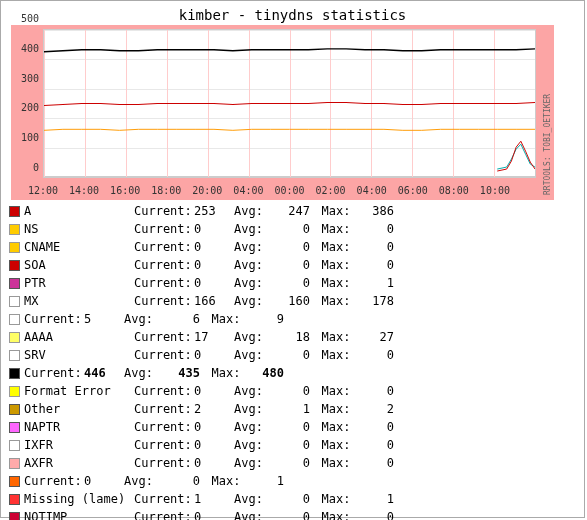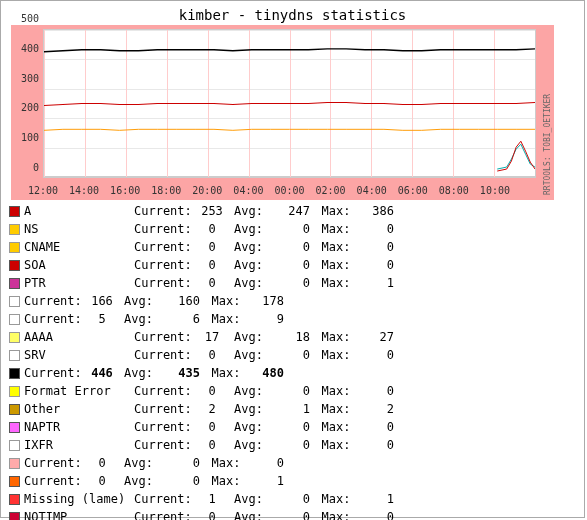--- a/index.html
+++ b/index.html
@@ -121,21 +121,21 @@
     .legend-name {
       width: 110px;
       flex-shrink: 0;
     }
     .legend-label {
       width: 60px;
       flex-shrink: 0;
     }
     .legend-val {
       width: 36px;
-      text-align: center;
+      text-align: left;
       flex-shrink: 0;
     }
     .legend-label2 {
       width: 40px;
       flex-shrink: 0;
       margin-left: 4px;
     }
     .legend-val2 {
       width: 36px;
       text-align: right;
@@ -272,20 +272,21 @@
         <span class="legend-name">PTR</span>
         <span class="legend-label">Current:</span>
         <span class="legend-val">0</span>
         <span class="legend-label2">Avg:</span>
         <span class="legend-val2">0</span>
         <span class="legend-label3">Max:</span>
         <span class="legend-val3">1</span>
       </div>
       <div class="legend-row">
         <span class="color-box" style="background: rgb(255, 255, 255); border: 1px solid rgb(153, 153, 153);"></span>
+        <span class="legend-name">MX</span>
         <span class="legend-label">Current:</span>
         <span class="legend-val">166</span>
         <span class="legend-label2">Avg:</span>
         <span class="legend-val2">160</span>
         <span class="legend-label3">Max:</span>
         <span class="legend-val3">178</span>
       </div>
       <div class="legend-row">
         <span class="color-box" style="background: rgb(255, 255, 255); border: 1px solid rgb(153, 153, 153);"></span>
         <span class="legend-label">Current:</span>
@@ -359,20 +360,21 @@
         <span class="legend-name">IXFR</span>
         <span class="legend-label">Current:</span>
         <span class="legend-val">0</span>
         <span class="legend-label2">Avg:</span>
         <span class="legend-val2">0</span>
         <span class="legend-label3">Max:</span>
         <span class="legend-val3">0</span>
       </div>
       <div class="legend-row">
         <span class="color-box" style="background: rgb(255, 170, 170); border: 1px solid rgb(153, 153, 153);"></span>
+        <span class="legend-name">AXFR</span>
         <span class="legend-label">Current:</span>
         <span class="legend-val">0</span>
         <span class="legend-label2">Avg:</span>
         <span class="legend-val2">0</span>
         <span class="legend-label3">Max:</span>
         <span class="legend-val3">0</span>
       </div>
       <div class="legend-row">
         <span class="color-box" style="background: rgb(255, 102, 0); border: 1px solid rgb(85, 85, 85);"></span>
         <span class="legend-label">Current:</span>

